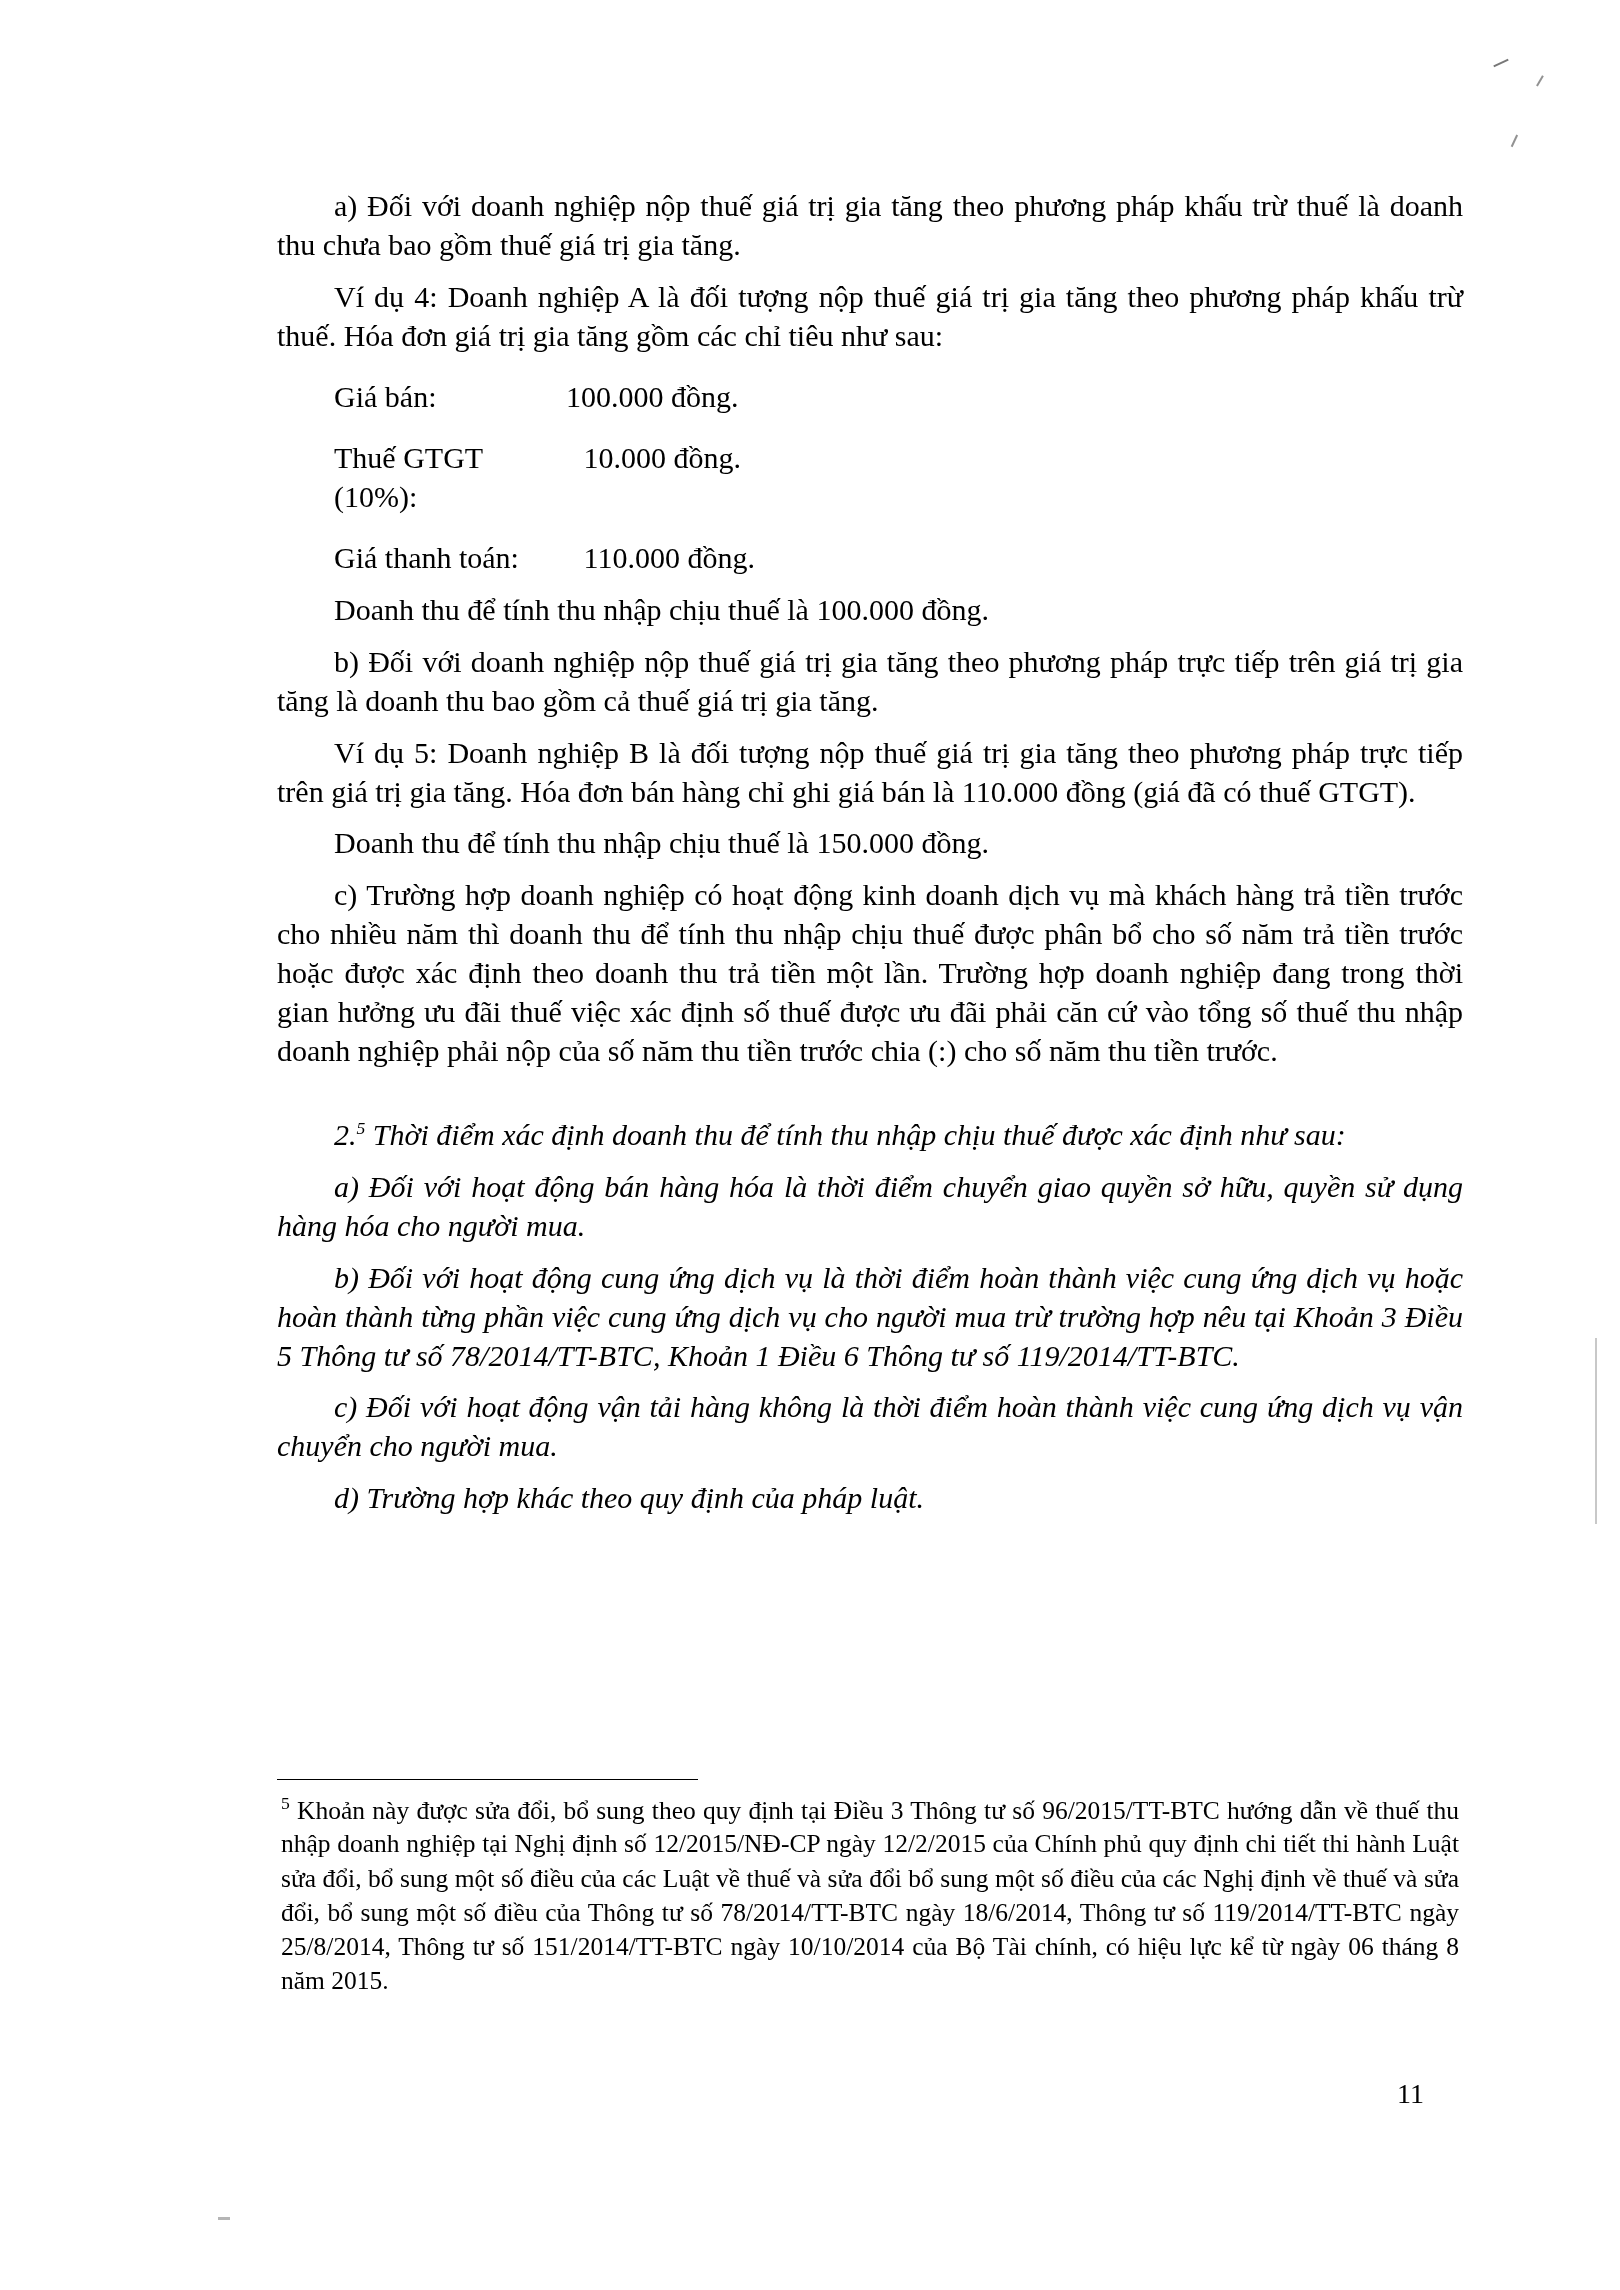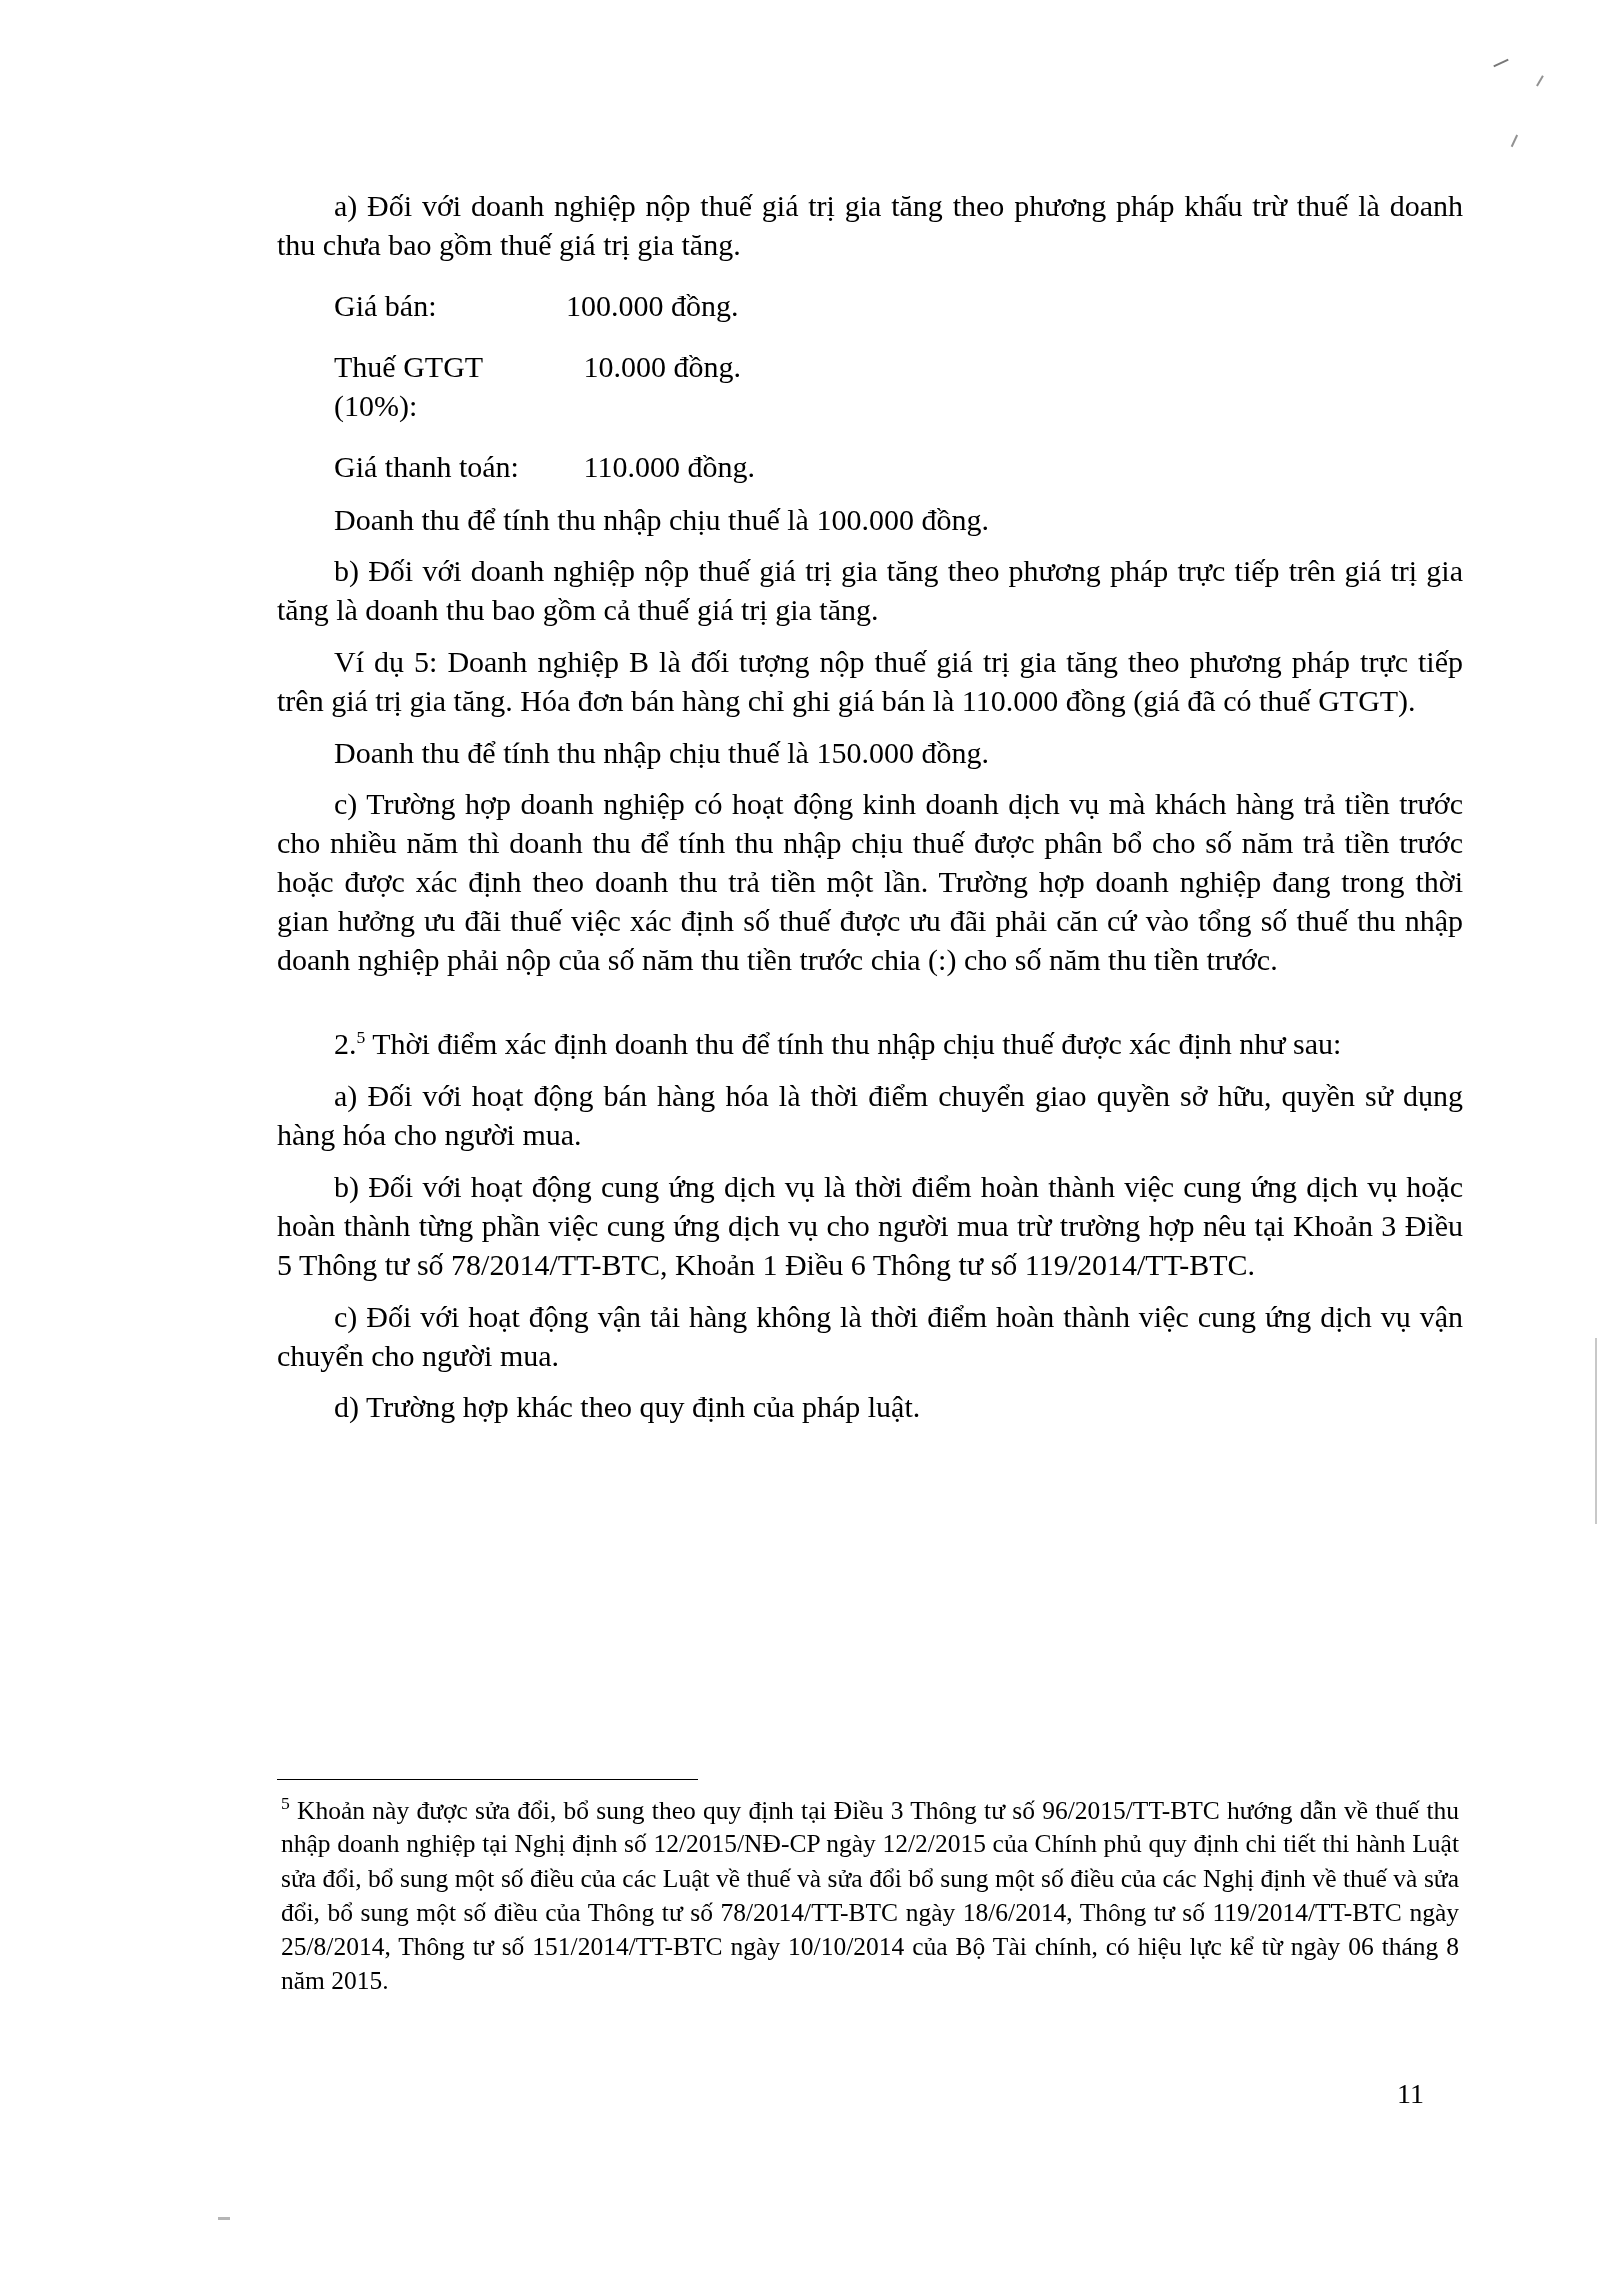--- a/index.html
+++ b/index.html
@@ -32,20 +32,21 @@
     text-justify: inter-word;
   }
   p.para + p.para {
     margin-top: 12.7px;
   }
   .indent {
     display: inline-block;
     width: 57px;
   }
   .italic {
+    font-style: italic;
   }
   
   .kv {
     display: flex;
     font-size: 30px;
     line-height: 1.30;
     margin-top: 22px;
   }
   .kv .k {
     display: inline-block;
@@ -142,20 +143,21 @@
   <span class="mark m1"></span>
   <span class="mark m2"></span>
   <span class="mark m3"></span>
   <span class="edge-tick"></span>
   <span class="bottom-speck"></span>
 
   <div class="content">
 
     <p class="para"><span class="indent"></span><span>a) Đối với doanh nghiệp nộp thuế giá trị gia tăng theo phương pháp khấu trừ thuế là doanh thu chưa bao gồm thuế giá trị gia tăng.</span></p>
 
+    <p class="para"><span class="indent"></span><span>Ví dụ 4: Doanh nghiệp A là đối tượng nộp thuế giá trị gia tăng theo phương pháp khấu trừ thuế. Hóa đơn giá trị gia tăng gồm các chỉ tiêu như sau:</span></p>
 
     <div class="kv">
       <span class="k">Giá bán:</span>
       <span class="v">100.000 đồng.</span>
     </div>
 
     <div class="kv v-indent">
       <span class="k">Thuế GTGT (10%):</span>
       <span class="v">10.000 đồng.</span>
     </div>

